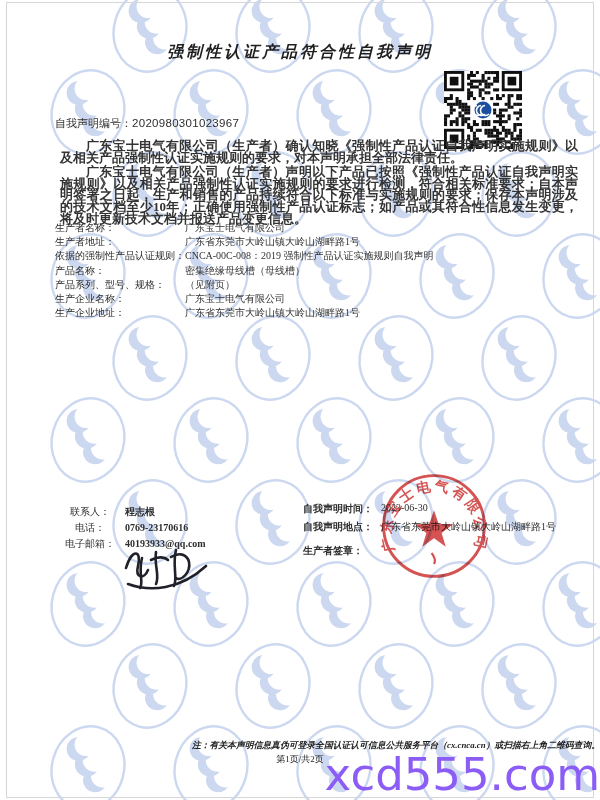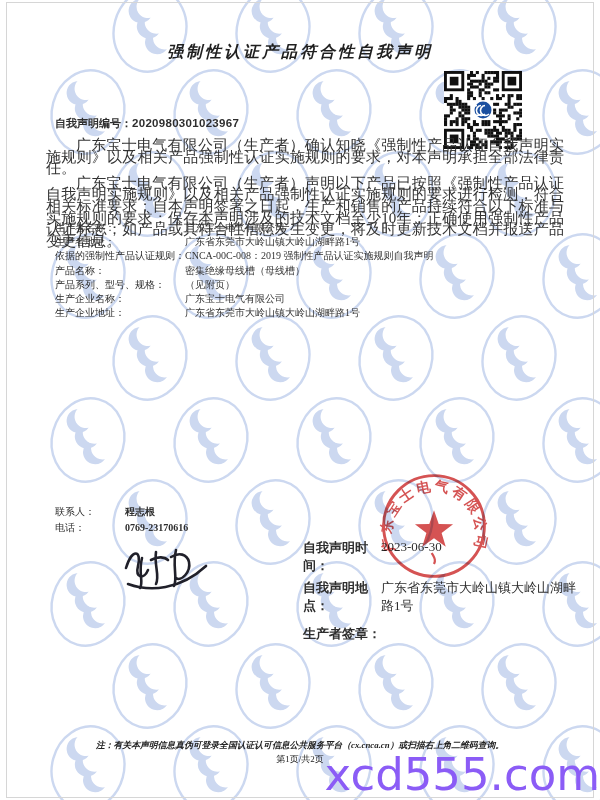--- a/index.html
+++ b/index.html
@@ -9,45 +9,45 @@
     overflow:hidden;margin:0 auto;
   }
   .scan-border{position:absolute;left:6px;top:2px;right:6px;bottom:2px;
     border:1px solid #d6d6d6;pointer-events:none;z-index:1;}
   #wm-layer{position:absolute;left:0;top:0;z-index:0;pointer-events:none;}
   .doc-title{
     position:absolute;left:0;top:42px;width:100%;text-align:center;
     font-size:16px;font-weight:bold;letter-spacing:3px;color:#1f1f1f;z-index:2;
     font-style:italic;
   }
-  .decl-no{position:absolute;left:55px;top:116px;font-size:11px;font-weight:bold;z-index:2;}
+  .decl-no{position:absolute;left:55px;top:116px;font-size:11px;font-weight:normal;z-index:2;}
   .decl-no .num{font-family:"Liberation Sans",sans-serif;font-size:11.5px;letter-spacing:.3px;}
   .qr-wrap{position:absolute;left:444px;top:71px;width:78px;height:78px;z-index:2;}
   .body-text{
-    position:absolute;left:46px;top:140px;width:518px;z-index:2;
-    font-size:15px;line-height:11.6px;text-align:justify;color:#333;
+    position:absolute;left:60px;top:140px;width:518px;z-index:2;
+    font-size:13px;line-height:11.6px;text-align:justify;color:#333;font-weight:bold;
   }
   .body-text p{margin:0 0 3px 0;text-indent:2em;}
   .fields{position:absolute;left:55px;top:221px;width:500px;z-index:2;font-size:10px;}
   .frow{display:flex;height:14.2px;line-height:14.2px;}
   .flabel{width:130px;flex:0 0 130px;color:#2b2b2b;}
   .fvalue{color:#333;}
   .contact{position:absolute;left:55px;top:504px;width:240px;z-index:2;font-size:10px;}
-  .crow{display:flex;height:15.8px;line-height:15.8px;}
+  .crow{display:flex;height:15.8px;line-height:15.8px;text-align:center;}
   .clabel{width:70px;flex:0 0 70px;}
   .cvalue{font-family:"Liberation Serif",serif;font-weight:bold;}
-  .rdecl{position:absolute;left:303px;top:502px;width:280px;z-index:2;font-size:13px;margin-top:37px;}
+  .rdecl{position:absolute;left:303px;top:502px;width:280px;z-index:2;font-size:10px;}
   .rrow{display:flex;margin-bottom:4px;}
   .rlabel{width:78px;flex:0 0 78px;font-weight:bold;}
   .rvalue{}
   .seal-sign-label{margin-top:10px;font-weight:bold;}
   .sig-wrap{position:absolute;left:118px;top:540px;z-index:3;}
   .seal-wrap{position:absolute;left:378px;top:470px;z-index:3;opacity:.88;mix-blend-mode:multiply;}
   .foot-note{
-    position:absolute;left:0;top:740px;width:100%;text-align:center;z-index:2;
+    position:absolute;left:0;top:740px;width:100%;text-align:right;z-index:2;
     font-size:8.8px;font-weight:bold;color:#222;font-style:italic;
   }
   .foot-page{position:absolute;left:0;top:753px;width:100%;text-align:center;
     font-size:9px;color:#222;z-index:2;}
   .site-wm{
     position:absolute;right:0px;top:752px;z-index:6;
     font-family:"DejaVu Sans","Liberation Sans",sans-serif;
     font-size:45px;color:#8b5cf6;letter-spacing:0px;line-height:46px;
   }
 </style>
@@ -417,20 +417,24 @@
 
   <div class="contact">
     <div class="crow">
       <span class="clabel">联系人：</span>
       <span class="cvalue">程志根</span>
     </div>
     <div class="crow">
       <span class="clabel">电话：</span>
       <span class="cvalue">0769-23170616</span>
     </div>
+    <div class="crow">
+      <span class="clabel">电子邮箱：</span>
+      <span class="cvalue">40193933@qq.com</span>
+    </div>
   </div>
 
   <div class="sig-wrap">
     <svg width="100" height="52" viewBox="0 0 100 52">
       <g fill="none" stroke="#20202a" stroke-width="2.6" stroke-linecap="round">
         <path d="M8,28 C14,8 24,10 20,26 C17,38 26,40 30,30"></path>
         <path d="M24,18 C20,34 26,42 22,48"></path>
         <path d="M38,12 C36,26 42,36 38,44 M33,20 C40,16 47,17 50,20"></path>
         <path d="M58,10 C54,26 60,38 56,46 M53,17 C61,12 69,14 71,22 C73,32 63,42 58,38"></path>
         <path d="M10,44 C32,52 62,50 88,26"></path>

